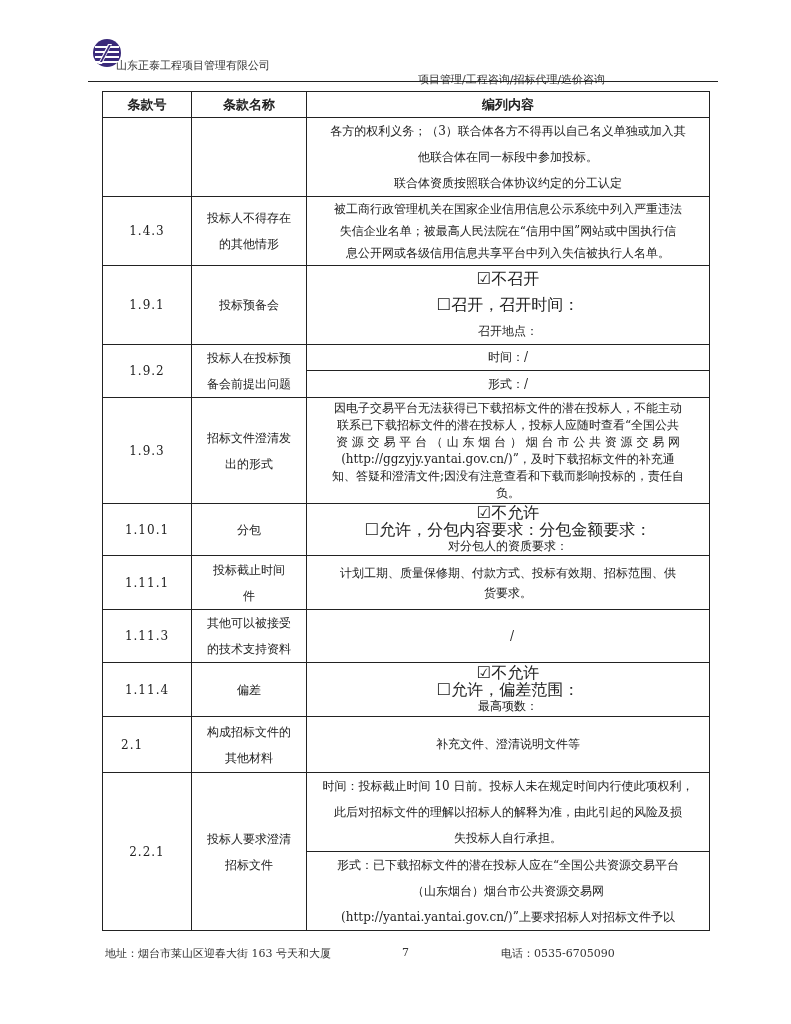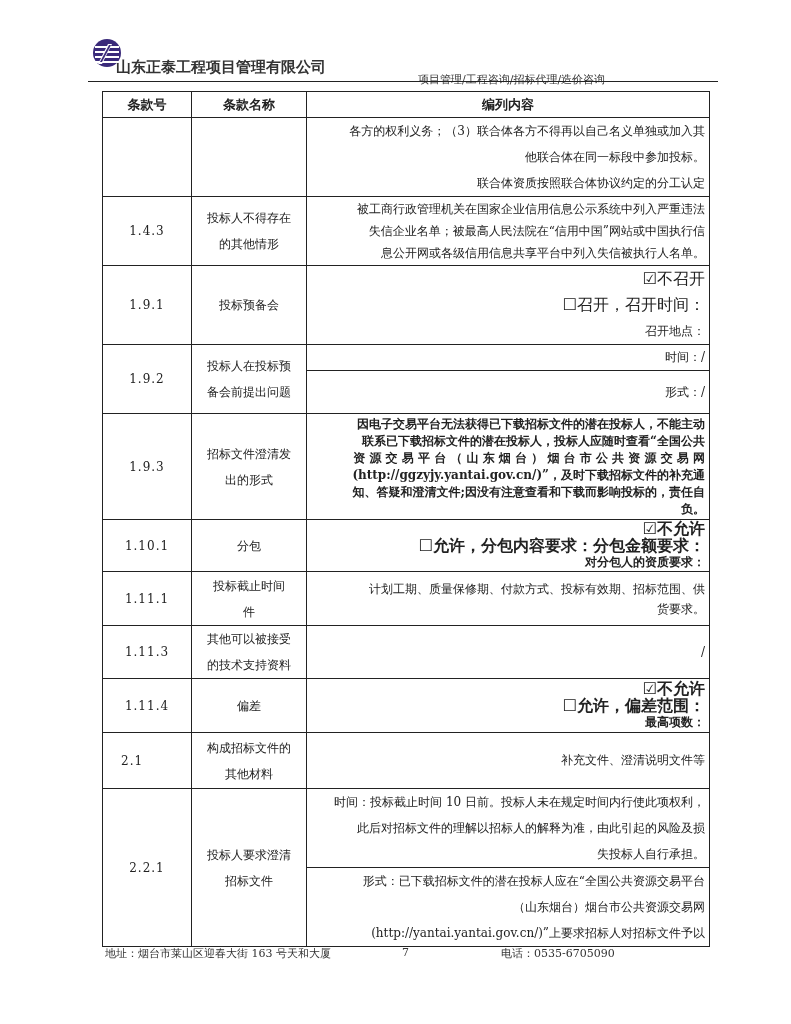--- a/index.html
+++ b/index.html
@@ -1,34 +1,34 @@
 <!DOCTYPE html>
 <html><head>
 <meta charset="utf-8">
 <style>
   html, body { margin:0; padding:0; background:#fff; }
   body { width:791px; height:1024px; position:relative; overflow:hidden;
          font-family:"DejaVu Serif", "Liberation Serif", serif; color:#222; }
   .page-header { position:absolute; left:88px; top:36px; width:630px; height:46px; }
   .logo { position:absolute; left:4px; top:2px; width:30px; height:30px; }
-  .company { position:absolute; left:28px; top:22px; font-size:15px; color:#333;font-weight:bold; }
+  .company { position:absolute; left:28px; top:22px; font-size:11px; color:#333; }
   .services { position:absolute; left:330px; top:36px; font-size:11px; color:#333; }
   .header-rule { position:absolute; left:88px; top:81px; width:630px; height:0; border-top:1.5px solid #222; }
 
   .doc-table { position:absolute; left:102px; top:91px; width:607px; border-collapse:collapse;
                table-layout:fixed; font-size:12px;border-radius:10px; }
   .doc-table td, .doc-table th { border:1px solid #222; padding:0 4px; vertical-align:middle; }
   .doc-table th { font-family:"DejaVu Sans", "Liberation Sans", sans-serif; font-weight:bold;
                   font-size:13px; height:25px; text-align:center; }
   .c-num { text-align:center; letter-spacing:1px; }
   .c-name { text-align:center; line-height:26px; }
-  .c-content { text-align:right; }
+  .c-content { text-align:center; }
   .lh-loose { line-height:26px; }
   .lh-mid { line-height:22px; }
-  .lh-tight { line-height:17px;font-weight:bold; }
+  .lh-tight { line-height:17px; }
   .left-num { text-align:left; padding-left:18px !important; }
   .line { display:block; white-space:nowrap; }
   .chk { font-family:"DejaVu Sans", sans-serif; font-size:16px; }
 
   .page-footer { position:absolute; left:105px; top:946px; width:600px; font-size:11px; color:#333; }
   .footer-addr { position:absolute; left:0; top:0; white-space:nowrap; }
   .footer-page { position:absolute; left:297px; top:0; }
   .footer-phone { position:absolute; left:396px; top:0; white-space:nowrap; }
 </style>
 </head>
@@ -98,21 +98,21 @@
     </tr>
 
     <tr style="height:26px">
       <td class="c-num" rowspan="2">1.9.2</td>
       <td class="c-name" rowspan="2">
         <span class="line">投标人在投标预</span>
         <span class="line">备会前提出问题</span>
       </td>
       <td class="c-content">时间：/</td>
     </tr>
-    <tr style="height:43px">
+    <tr style="height:27px">
       <td class="c-content">形式：/</td>
     </tr>
 
     <tr style="height:106px">
       <td class="c-num">1.9.3</td>
       <td class="c-name">
         <span class="line">招标文件澄清发</span>
         <span class="line">出的形式</span>
       </td>
       <td class="c-content lh-tight">

